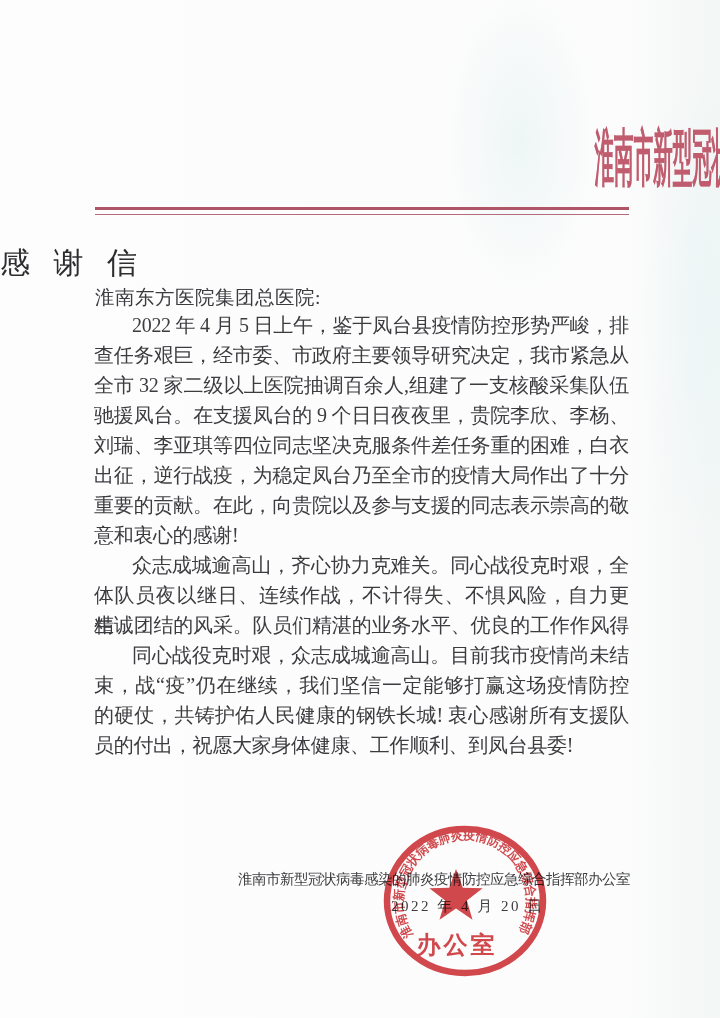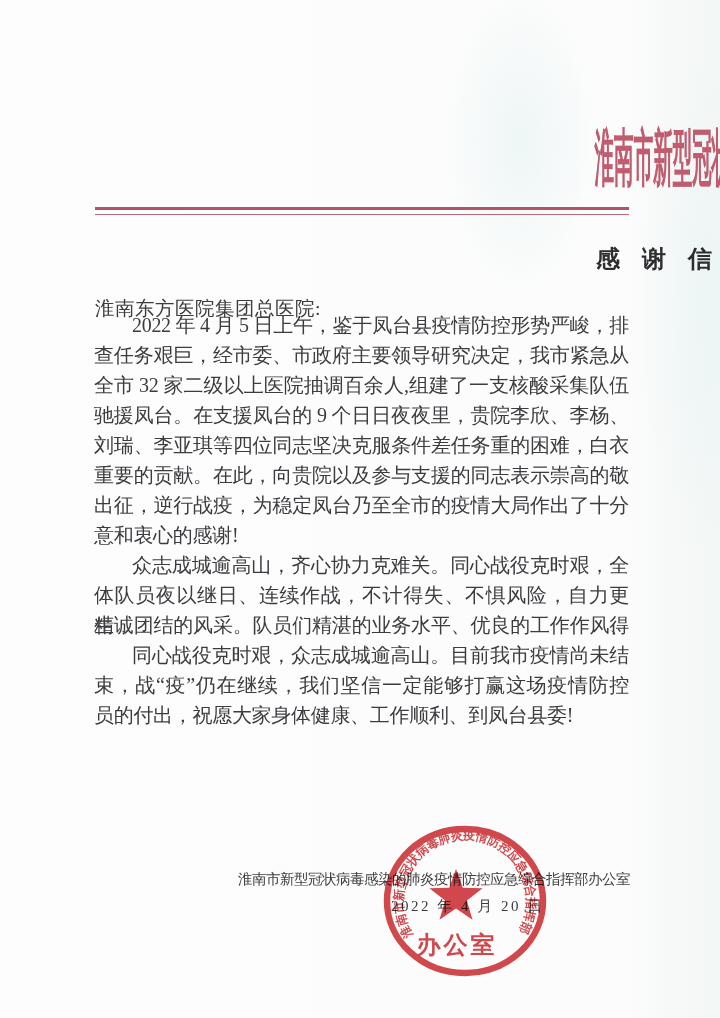--- a/index.html
+++ b/index.html
@@ -19,25 +19,25 @@
     text-align:center;white-space:nowrap;line-height:76px;
   }
   .lh-inner{
     display:inline-block;font-size:62px;font-weight:bold;color:#c05c6e;
     transform:scale(0.315,1);transform-origin:50% 50%;letter-spacing:0;
     text-shadow:0 0 1px rgba(192,92,110,0.55);
   }
   .rule{position:absolute;top:207px;left:95px;width:534px;height:4px;
     border-top:3px solid #b05568;border-bottom:1.5px solid #b86a7a;}
   .title{
-    position:absolute;top:243px;left:0;width:720px;text-align:right;
-    font-size:24px;font-weight:bold;color:#2d2d30;letter-spacing:8px;
+    position:absolute;top:243px;left:0;width:720px;text-align:left;
+    font-size:30px;font-weight:normal;color:#2d2d30;letter-spacing:8px;
   }
   .salutation{
-    position:absolute;top:295px;left:95px;font-size:19.5px;color:#3c3c40;
+    position:absolute;top:284px;left:95px;font-size:19.5px;color:#3c3c40;
     letter-spacing:0.5px;
   }
   .body-block{position:absolute;top:310px;left:94px;width:535px;
     font-size:20px;color:#3c3c40;}
   .ln{height:30px;line-height:30px;letter-spacing:-0.3px;white-space:nowrap;
       text-align:justify;text-align-last:left;}
   .ln.j{white-space:normal;text-align-last:justify;}
   .ln.ind{text-indent:38px;}
   .signature{
     position:absolute;top:870px;left:94px;width:536px;text-align:right;
@@ -67,30 +67,31 @@
   <div class="title">感 谢 信</div>
 
   <div class="salutation">淮南东方医院集团总医院:</div>
 
   <div class="body-block">
     <div class="ln ind j">2022 年 4 月 5 日上午，鉴于凤台县疫情防控形势严峻，排</div>
     <div class="ln j">查任务艰巨，经市委、市政府主要领导研究决定，我市紧急从</div>
     <div class="ln j">全市 32 家二级以上医院抽调百余人,组建了一支核酸采集队伍</div>
     <div class="ln j">驰援凤台。在支援凤台的 9 个日日夜夜里，贵院李欣、李杨、</div>
     <div class="ln j">刘瑞、李亚琪等四位同志坚决克服条件差任务重的困难，白衣</div>
+    <div class="ln j">出征，逆行战疫，为稳定凤台乃至全市的疫情大局作出了十分</div>
     <div class="ln j">重要的贡献。在此，向贵院以及参与支援的同志表示崇高的敬</div>
-    <div class="ln j">出征，逆行战疫，为稳定凤台乃至全市的疫情大局作出了十分</div>
     <div class="ln">意和衷心的感谢!</div>
 
     <div class="ln ind j">众志成城逾高山，齐心协力克难关。同心战役克时艰，全</div>
     <div class="ln j">体队员夜以继日、连续作战，不计得失、不惧风险，自力更生、</div>
     <div class="ln j">精诚团结的风采。队员们精湛的业务水平、优良的工作作风得</div>
 
     <div class="ln ind j">同心战役克时艰，众志成城逾高山。目前我市疫情尚未结</div>
     <div class="ln j">束，战“疫”仍在继续，我们坚信一定能够打赢这场疫情防控</div>
+    <div class="ln j">的硬仗，共铸护佑人民健康的钢铁长城! 衷心感谢所有支援队</div>
     <div class="ln">员的付出，祝愿大家身体健康、工作顺利、到凤台县委!</div>
   </div>
 
   <div class="signature">淮南市新型冠状病毒感染的肺炎疫情防控应急综合指挥部办公室</div>
   <div class="dateline">2022 年 4 月 20 日</div>
 
   <svg class="seal" viewBox="0 0 170 160" xmlns="http://www.w3.org/2000/svg">
     <ellipse cx="85" cy="79" rx="78" ry="72" fill="none" stroke="#cf393e" stroke-width="6.5"></ellipse>
     <path id="sealArc" d="M 33,113 A 62 62 0 1 1 137,113" fill="none"></path>
     <text font-size="12.5" font-weight="bold" fill="#cf393e">

